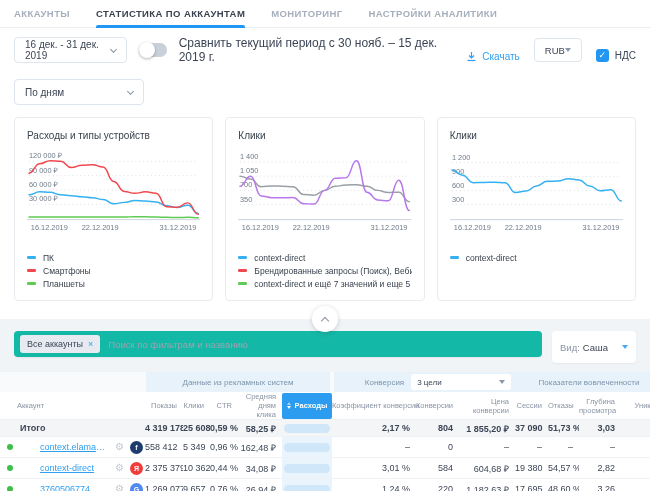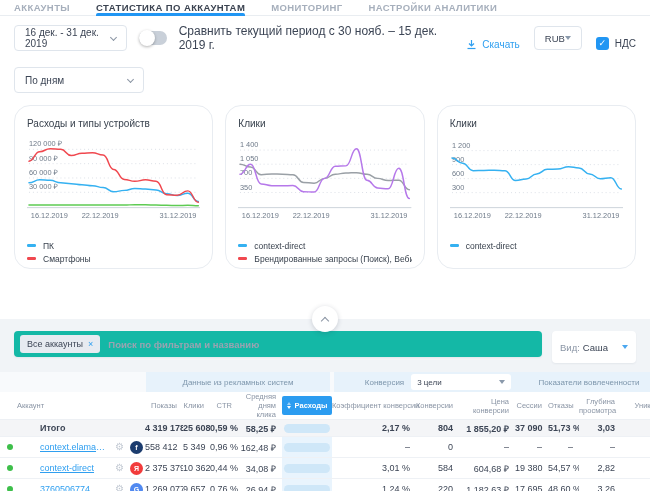--- a/index.html
+++ b/index.html
@@ -3,21 +3,21 @@
 <meta charset="utf-8">
 <style>
   * { box-sizing: border-box; margin: 0; padding: 0; }
   html,body { width:650px; height:491px; }
   body {
     font-family:"Liberation Sans", sans-serif;
     background:#fff; color:#3c4555;
     overflow:hidden; position:relative;
   }
   
-  .nav { display:flex; gap:26px; padding:0 14px; height:16px; border-bottom:1px solid #e9edf1; align-items:stretch; }
+  .nav { display:flex; gap:26px; padding:0 14px; height:28px; border-bottom:1px solid #e9edf1; align-items:stretch; }
   .tab { font-size:9.5px; font-weight:bold; letter-spacing:.4px; color:#a6afbc; display:flex; align-items:center; position:relative; cursor:pointer; white-space:nowrap; }
   .tab.active { color:#3a4250; }
   .tab.active::after { content:""; position:absolute; left:0; right:0; bottom:-1px; height:3px; background:#2196f3; border-radius:2px 2px 0 0; }
   
   .controls { margin:9px 14px 0; display:flex; align-items:center; gap:12px; height:26px; }
   .select { background:#fff; border:1px solid #dfe5ec; border-radius:4px; display:flex; align-items:center; justify-content:space-between; padding:0 10px; font-size:10px; color:#3c4555; cursor:pointer; }
   .chev { width:5px; height:5px; border-right:1.4px solid #8a94a3; border-bottom:1.4px solid #8a94a3; transform:rotate(45deg); margin-top:-2px; flex:none; }
   .chev-up { width:6px; height:6px; border-left:1.4px solid #8a94a3; border-top:1.4px solid #8a94a3; transform:rotate(45deg); margin-top:3px; }
   .date-select { width:120px; height:26px; }
   .toggle { width:28px; height:14px; border-radius:8px; background:#c9d0d9; position:relative; cursor:pointer; flex:none; }
@@ -27,55 +27,55 @@
   .download { display:flex; align-items:center; gap:5px; color:#2f9ff0; font-size:10px; cursor:pointer; }
   .rub { width:48px; height:24px; font-size:9.5px; }
   .tri { width:0; height:0; border-left:3px solid transparent; border-right:3px solid transparent; border-top:4px solid #8a99ab; flex:none; }
   .tri.blue { border-top-color:#4aa7f0; }
   .vat { display:flex; align-items:center; gap:6px; font-size:10px; }
   .checkbox { width:13px; height:13px; background:#2196f3; border-radius:3px; color:#fff; font-size:9px; line-height:13px; text-align:center; cursor:pointer; }
   
   .granularity { margin:16px 14px 12px; width:130px; height:26px; }
   
   .cards { display:flex; gap:12px; padding:0 14px; }
-  .card { flex:1; border:1px solid #e8ecf1; border-radius:16px; padding:12px; height:164px; background:#fff; overflow:hidden; }
+  .card { flex:1; border:1px solid #e8ecf1; border-radius:4px; padding:12px; height:184px; background:#fff; overflow:hidden; }
   .card-title { font-size:10px; color:#39424e; }
   .legend { margin-top:4px; }
   .legend-item { display:flex; align-items:center; gap:7px; height:13px; font-size:8.5px; color:#39424e; white-space:nowrap; overflow:hidden; }
   .dash { width:9px; height:2.5px; border-radius:1.2px; flex:none; }
   
   .bottom { position:absolute; left:0; right:0; top:319px; bottom:0; background:#f1f4f7; }
   .collapse-btn { position:absolute; top:-13px; left:312px; width:26px; height:26px; border-radius:50%; background:#fff; box-shadow:0 1px 5px rgba(50,60,80,.22); display:flex; align-items:center; justify-content:center; cursor:pointer; z-index:3; }
   .filter-row { display:flex; gap:10px; padding:12px 14px 0; }
   .search-box { flex:1; height:26px; background:#14b8a6; border-radius:4px; display:flex; align-items:center; padding:0 6px 0 6px; gap:8px; box-shadow:0 1px 2px rgba(60,70,90,.07); }
   .chip { background:#e7ebf1; border-radius:3px; height:18px; display:flex; align-items:center; gap:5px; padding:0 7px; font-size:9px; color:#3c4555; flex:none; cursor:pointer; }
   .chip-x { color:#2f9ff0; font-size:9px; cursor:pointer; }
-  .search-input { border:none; outline:none; flex:1; font-size:9.5px; color:#3c4555; font-family:"Liberation Sans",sans-serif; background:transparent;font-weight:bold; }
+  .search-input { border:none; outline:none; flex:1; font-size:9.5px; color:#3c4555; font-family:"Liberation Sans",sans-serif; background:transparent; }
   .search-input::placeholder { color:#9aa3b1; }
   .view-box { width:84px; height:26px; background:#fff; border-radius:4px; display:flex; align-items:center; justify-content:space-between; padding:16px 8px; font-size:9.5px; box-shadow:0 1px 2px rgba(60,70,90,.07); cursor:pointer; }
   .view-label { color:#8a95a5; }
   .view-value { color:#3c4555; margin-left:3px; flex:1; }
   
   .table-wrap { margin-top:9px; overflow:hidden; width:650px; }
   .band { height:20px; position:relative; background:#f8fafc; font-size:8px; color:#7d96ac; width:661px; }
   .band .blk { position:absolute; top:0; bottom:0; background:#e7f2fb; display:flex; align-items:center; justify-content:center; gap:7px; }
   .goal-select { height:16px; width:100px; background:#fff; border-radius:3px; display:flex; align-items:center; justify-content:space-between; padding:8px 6px; color:#3c4555; cursor:pointer; }
   table { border-collapse:collapse; table-layout:fixed; width:661px; background:#fff; }
   th { font-size:7.5px; color:#8a95a5; font-weight:normal; height:25px; vertical-align:middle; text-align:right; padding:0 6px 0 0; border-bottom:1px solid #edf0f4; background:#fff; line-height:1.2; }
   th.account { text-align:left; padding-left:17px; }
   th.nw { white-space:nowrap; }
   th.costs { padding:0; }
-  .costs-head { height:19px; background:#2b9cf0; border-radius:2px; display:flex; align-items:center; justify-content:center; gap:4px; color:#fff; font-weight:bold; font-size:7.5px; cursor:pointer; }
+  .costs-head { height:26px; background:#2b9cf0; border-radius:2px; display:flex; align-items:center; justify-content:center; gap:4px; color:#fff; font-weight:bold; font-size:7.5px; cursor:pointer; }
   .sort { display:flex; flex-direction:column; gap:1px; }
   .sort .up { width:0; height:0; border-left:2.5px solid transparent; border-right:2.5px solid transparent; border-bottom:3px solid rgba(255,255,255,.55); }
   .sort .dn { width:0; height:0; border-left:2.5px solid transparent; border-right:2.5px solid transparent; border-top:3px solid #fff; }
   td { font-size:9px; height:21px; text-align:right; padding:0 6px 0 0; border-bottom:1px solid #eef1f5; color:#3c4555; white-space:nowrap; overflow:hidden; }
   tr.totals td { background:#f4f5f7; font-weight:bold; height:17px; }
   td.account { text-align:left; position:relative; padding:0 2px 0 40px; }
-  tr.totals td.account { padding-left:40px; }
+  tr.totals td.account { padding-left:20px; }
   .acc-inner { display:flex; align-items:center; gap:6px; }
   .acc-link { color:#2f9ff0; text-decoration:underline; flex:1; overflow:hidden; text-overflow:ellipsis; white-space:nowrap; font-size:9px; }
   .dot { position:absolute; left:7px; top:50%; margin-top:-3px; width:6px; height:6px; border-radius:50%; background:#3dbf4a; }
   .gear { color:#c2c9d3; font-size:10px; cursor:pointer; line-height:1; }
   .badge { width:13px; height:13px; border-radius:50%; color:#fff; font-size:7px; font-weight:bold; display:flex; align-items:center; justify-content:center; flex:none; }
   td.costs { background:#e9f4fd; padding:0; }
   .pill { width:46px; height:9px; border-radius:4.5px; background:#cfe7f8; margin:0 auto; }
 </style>
 </head>
 <body>

